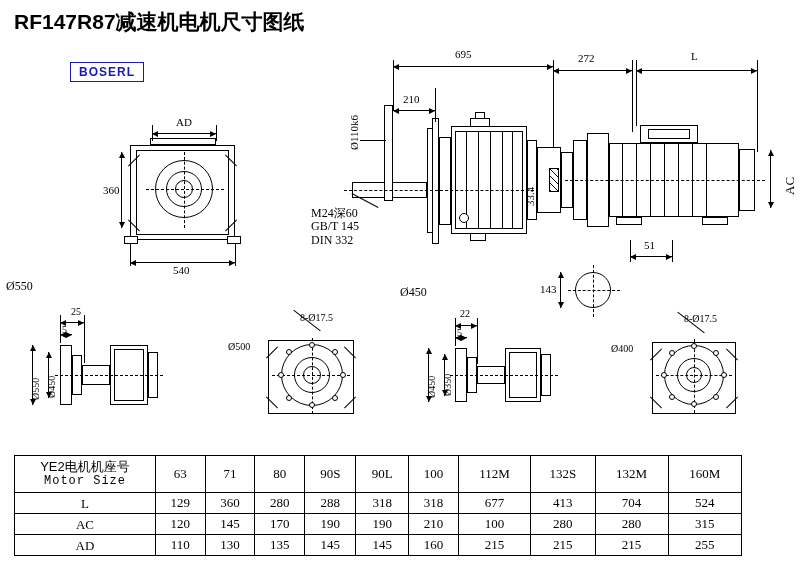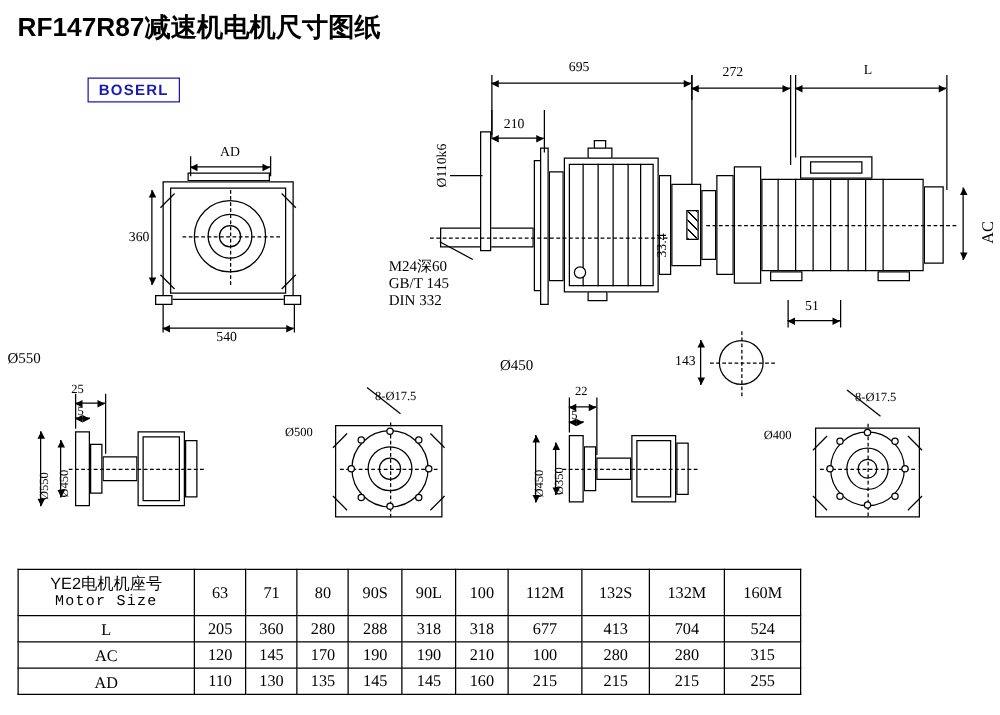--- a/index.html
+++ b/index.html
@@ -77,21 +77,21 @@
     border-left:3px solid transparent;border-right:3px solid transparent;
   }
   .dimv:before{top:0;border-bottom:6px solid #000;}
   .dimv:after{bottom:0;border-top:6px solid #000;}
   .ext{position:absolute;width:0;border-left:1px solid #000;}
 
   
   table.spec{
     position:absolute;left:14px;top:455px;
     border-collapse:collapse;
-    width:627px;
+    width:728px;
     font-family:"Liberation Serif", serif;
     font-size:13px;
   }
   table.spec td{
     border:1px solid #000;
     text-align:center;
     height:20px;
     padding:0 2px;
   }
   table.spec td.head{
@@ -255,21 +255,21 @@
     <div class="box" style="left:72px;top:355px;width:10px;height:40px;"></div>
     <div class="box" style="left:82px;top:365px;width:28px;height:20px;"></div>
     <div class="box" style="left:110px;top:345px;width:38px;height:60px;"></div>
     <div class="box" style="left:114px;top:349px;width:30px;height:52px;"></div>
     <div class="box" style="left:148px;top:352px;width:10px;height:46px;"></div>
     <div class="dash" style="left:55px;top:375px;width:108px;"></div>
 
     <div class="ext" style="left:60px;top:315px;height:28px;"></div>
     <div class="ext" style="left:84px;top:315px;height:48px;"></div>
     <div class="dimline" style="left:60px;top:322px;width:24px;"></div>
-    <div class="lbl small" style="left:57px;top:306px;text-align:center;">25</div>
+    <div class="lbl small" style="left:71px;top:306px;text-align:center;">25</div>
     <div class="dimline" style="left:60px;top:334px;width:12px;"></div>
     <div class="lbl small" style="left:62px;top:324px;">5</div>
 
     <div class="dimv" style="left:32px;top:345px;height:60px;"></div>
     <div class="lbl vert small" style="left:30px;top:400px;">Ø550</div>
     <div class="dimv" style="left:48px;top:352px;height:46px;"></div>
     <div class="lbl vert small" style="left:46px;top:398px;">Ø450</div>
   </div>
 
   <div>
@@ -358,21 +358,21 @@
       <td>90S</td>
       <td>90L</td>
       <td>100</td>
       <td>112M</td>
       <td>132S</td>
       <td>132M</td>
       <td>160M</td>
     </tr>
     <tr>
       <td class="head">L</td>
-      <td>205</td>
+      <td>129</td>
       <td>360</td>
       <td>280</td>
       <td>288</td>
       <td>318</td>
       <td>318</td>
       <td>677</td>
       <td>413</td>
       <td>704</td>
       <td>524</td>
     </tr>

